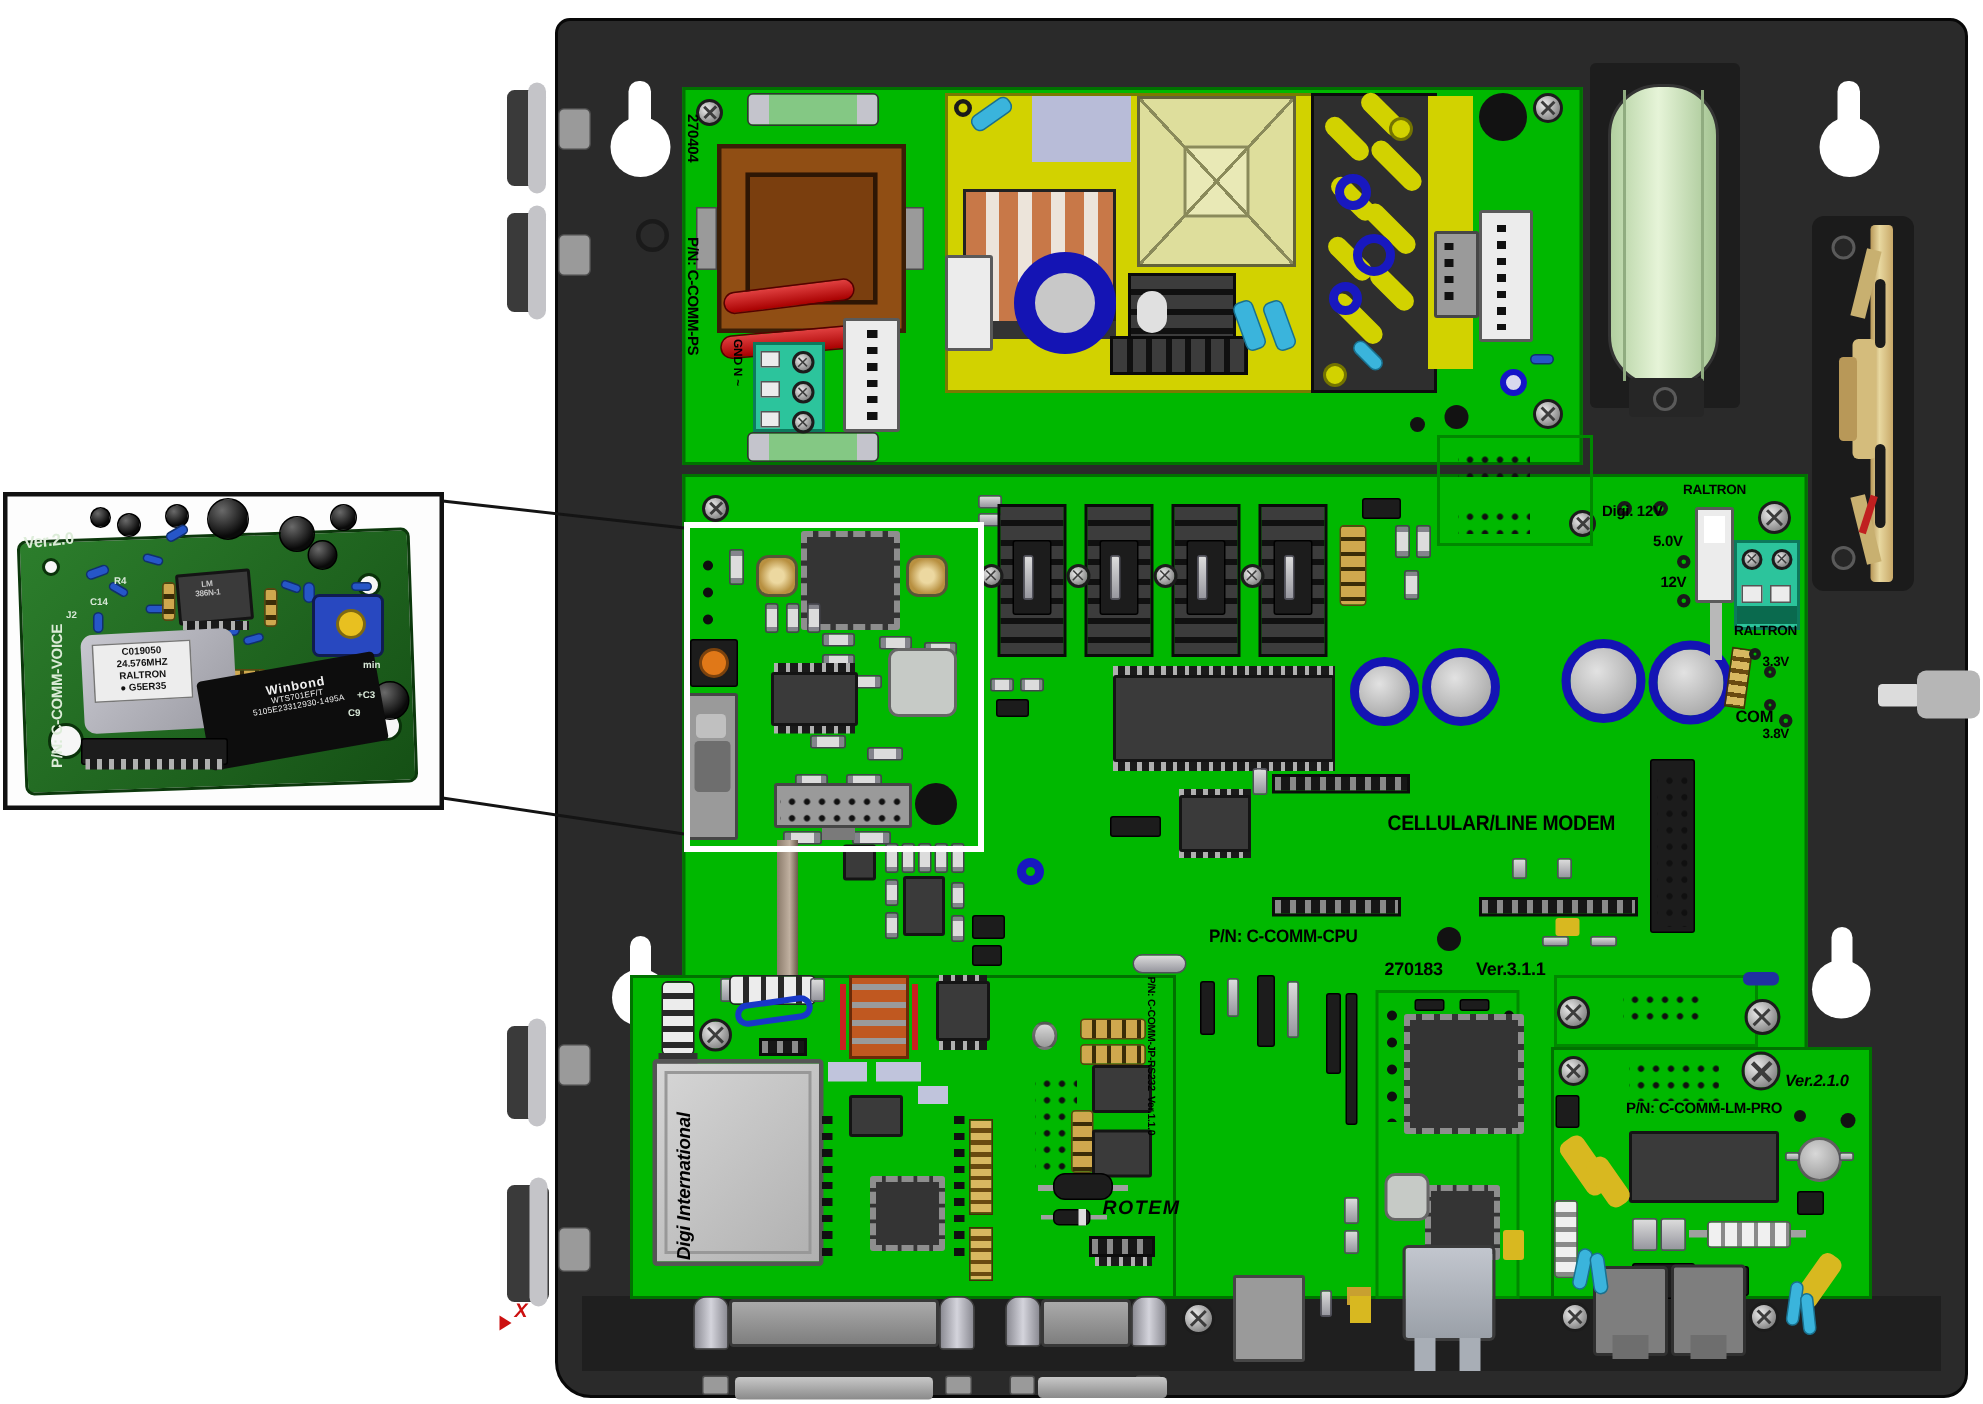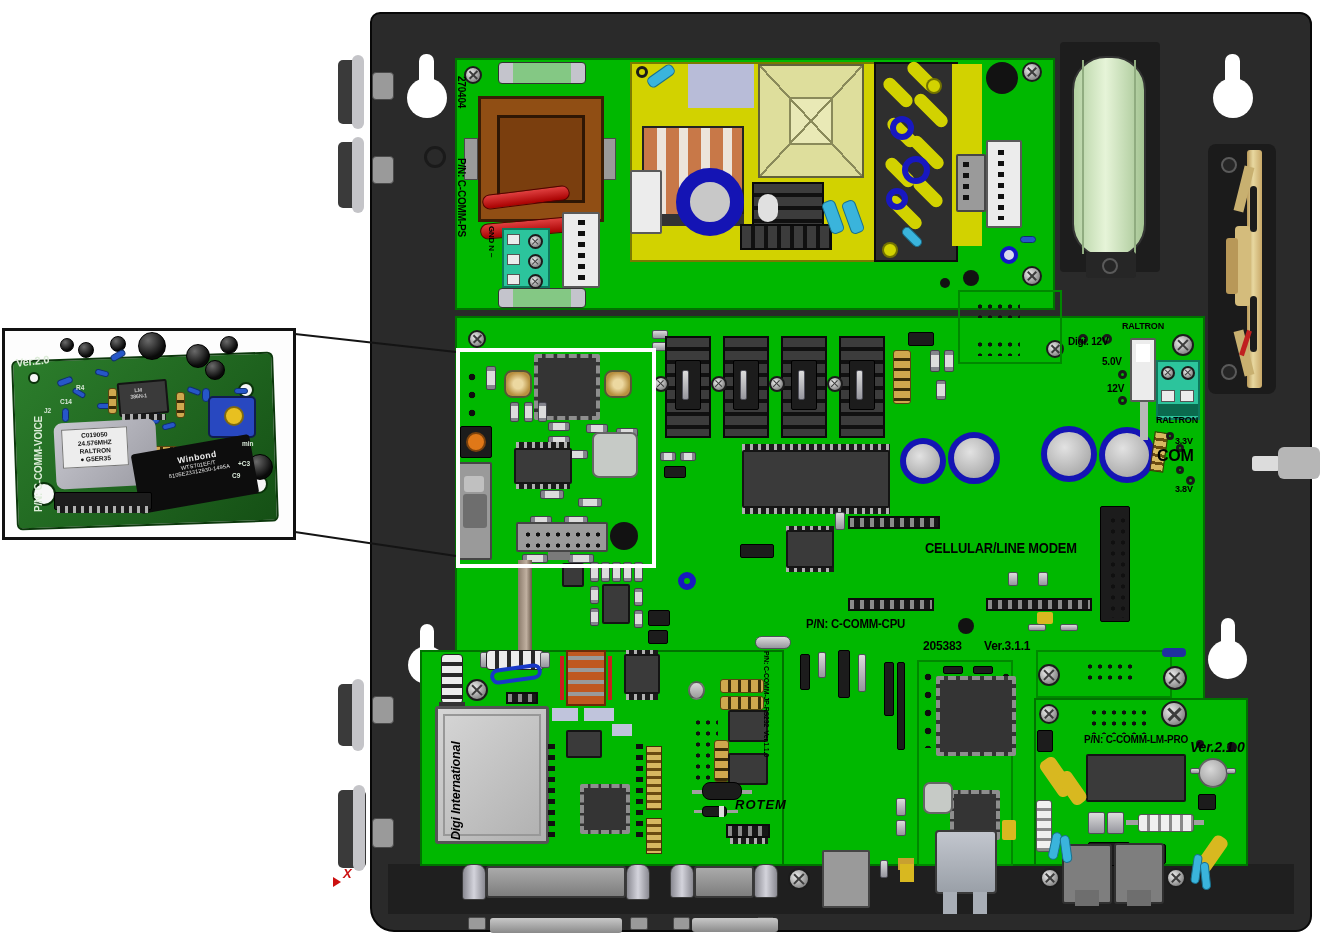--- a/index.html
+++ b/index.html
@@ -87,29 +87,29 @@
   #l-ps-code{left:455px;top:76px;writing-mode:vertical-rl;font-size:10px}
   #l-ps-pn{left:455px;top:158px;writing-mode:vertical-rl;font-size:10px}
   #l-gnd{left:487px;top:226px;writing-mode:vertical-rl;font-size:8px}
   #l-battery{left:1122px;top:322px;font-size:9px}
   #l-comm12{left:1068px;top:337px;font-size:10px}
   #l-v5{left:1102px;top:357px;font-size:10px}
   #l-v12{left:1107px;top:384px;font-size:10px}
   #l-speaker{left:1156px;top:416px;font-size:9px}
   #l-v33{left:1175px;top:437px;font-size:9px}
   #l-v38{left:1175px;top:485px;font-size:9px}
-  #l-com{left:1157px;top:448px;font-size:16px}
+  #l-com{left:1157px;top:473px;font-size:11px}
   #l-modem{left:925px;top:541px;font-size:14px;transform:scaleX(.92);transform-origin:left}
   #l-cpu-pn{left:806px;top:618px;font-size:12px;transform:scaleX(.95);transform-origin:left}
   #l-code{left:923px;top:640px;font-size:12px}
   #l-ver311{left:984px;top:640px;font-size:12px}
   #l-rs232{left:763px;top:651px;writing-mode:vertical-rl;font-size:7px}
   #l-rotem{left:735px;top:798px;font-size:13px;font-style:italic;letter-spacing:1px}
   #l-digi{left:450px;top:840px;transform:rotate(-90deg);transform-origin:0 0;font-size:12.5px;font-style:italic}
-  #l-lm-ver{left:1190px;top:740px;font-size:14px;font-style:italic}
+  #l-lm-ver{left:1190px;top:716px;font-size:11px;font-style:italic}
   #l-lm-pn{left:1084px;top:735px;font-size:10px}
   #l-axis{left:343px;top:867px;font-size:13px;color:#cc1010;font-style:italic}
   
   #l-ver20{left:16px;top:356px;font-size:11px;color:#dcecd8;transform:rotate(-6deg)}
   #l-voice{left:34px;top:512px;transform:rotate(-90deg);transform-origin:0 0;font-size:10px;color:#dcecd8}
   #crystal-label{left:62px;top:428px;width:64px;z-index:60;position:absolute;background:#ededed;border:1px solid #777;transform:rotate(-3deg);color:#111;text-align:center;font-weight:bold;font-size:6.5px;line-height:1.25;padding:2px 0}
   #chip-label{left:146px;top:452px;width:104px;z-index:60;position:absolute;transform:rotate(-10deg);color:#f0f0f0;text-align:center}
   #chip-label .brand{font-size:8.5px;font-weight:bold;letter-spacing:.5px}
   #chip-label .ln{font-size:5.5px;letter-spacing:.2px}
   #l-dip{left:130px;top:388px;font-size:5.5px;color:#c4c4c4;transform:rotate(-5deg);white-space:pre-line;text-align:center}
@@ -519,21 +519,21 @@
   <div class="lbl" id="l-battery">RALTRON</div>
   <div class="lbl" id="l-comm12">Digi. 12V</div>
   <div class="lbl" id="l-v5">5.0V</div>
   <div class="lbl" id="l-v12">12V</div>
   <div class="lbl" id="l-speaker">RALTRON</div>
   <div class="lbl" id="l-v33">3.3V</div>
   <div class="lbl" id="l-v38">3.8V</div>
   <div class="lbl" id="l-com">COM</div>
   <div class="lbl" id="l-modem">CELLULAR/LINE MODEM</div>
   <div class="lbl" id="l-cpu-pn">P/N: C-COMM-CPU</div>
-  <div class="lbl" id="l-code">205383</div>
+  <div class="lbl" id="l-code">270183</div>
   <div class="lbl" id="l-ver311">Ver.3.1.1</div>
   <div class="lbl" id="l-rs232">P/N: C-COMM-JP-RS232  Ver.1.1.0</div>
   <div class="lbl" id="l-rotem">ROTEM</div>
   <div class="lbl" id="l-digi">Digi International</div>
   <div class="lbl" id="l-lm-ver">Ver.2.1.0</div>
   <div class="lbl" id="l-lm-pn">P/N: C-COMM-LM-PRO</div>
   <div class="axis-tri"></div>
   <div class="lbl" id="l-axis">X</div>
 
   <div class="lbl" id="l-ver20">Ver.2.0</div>

